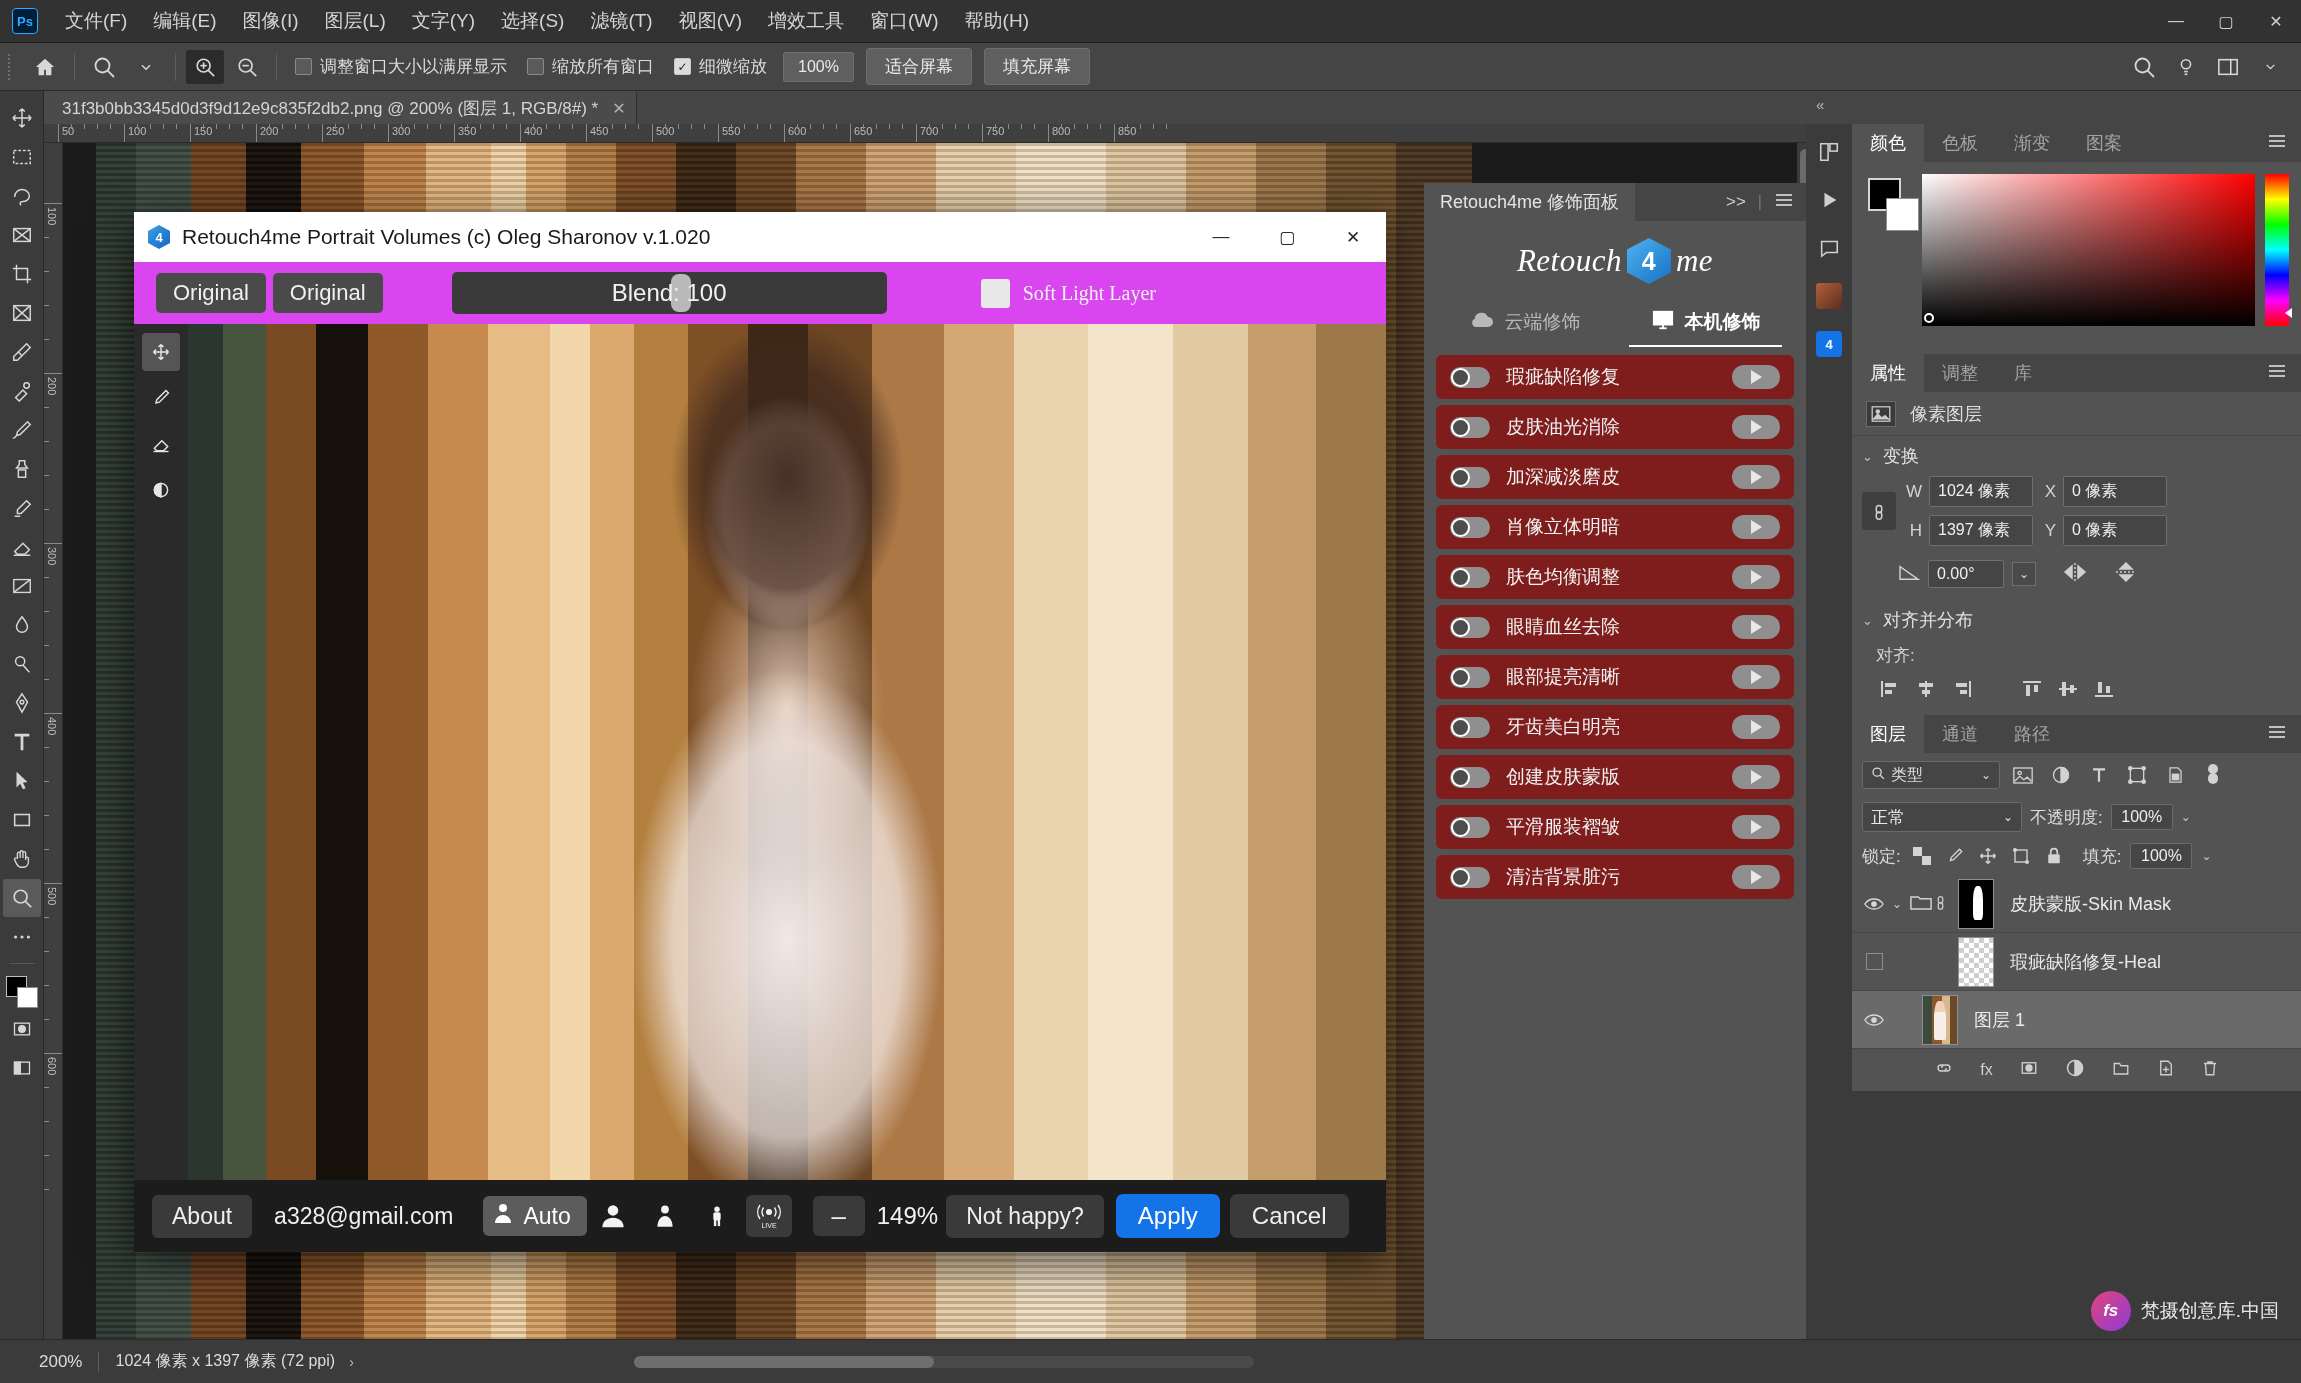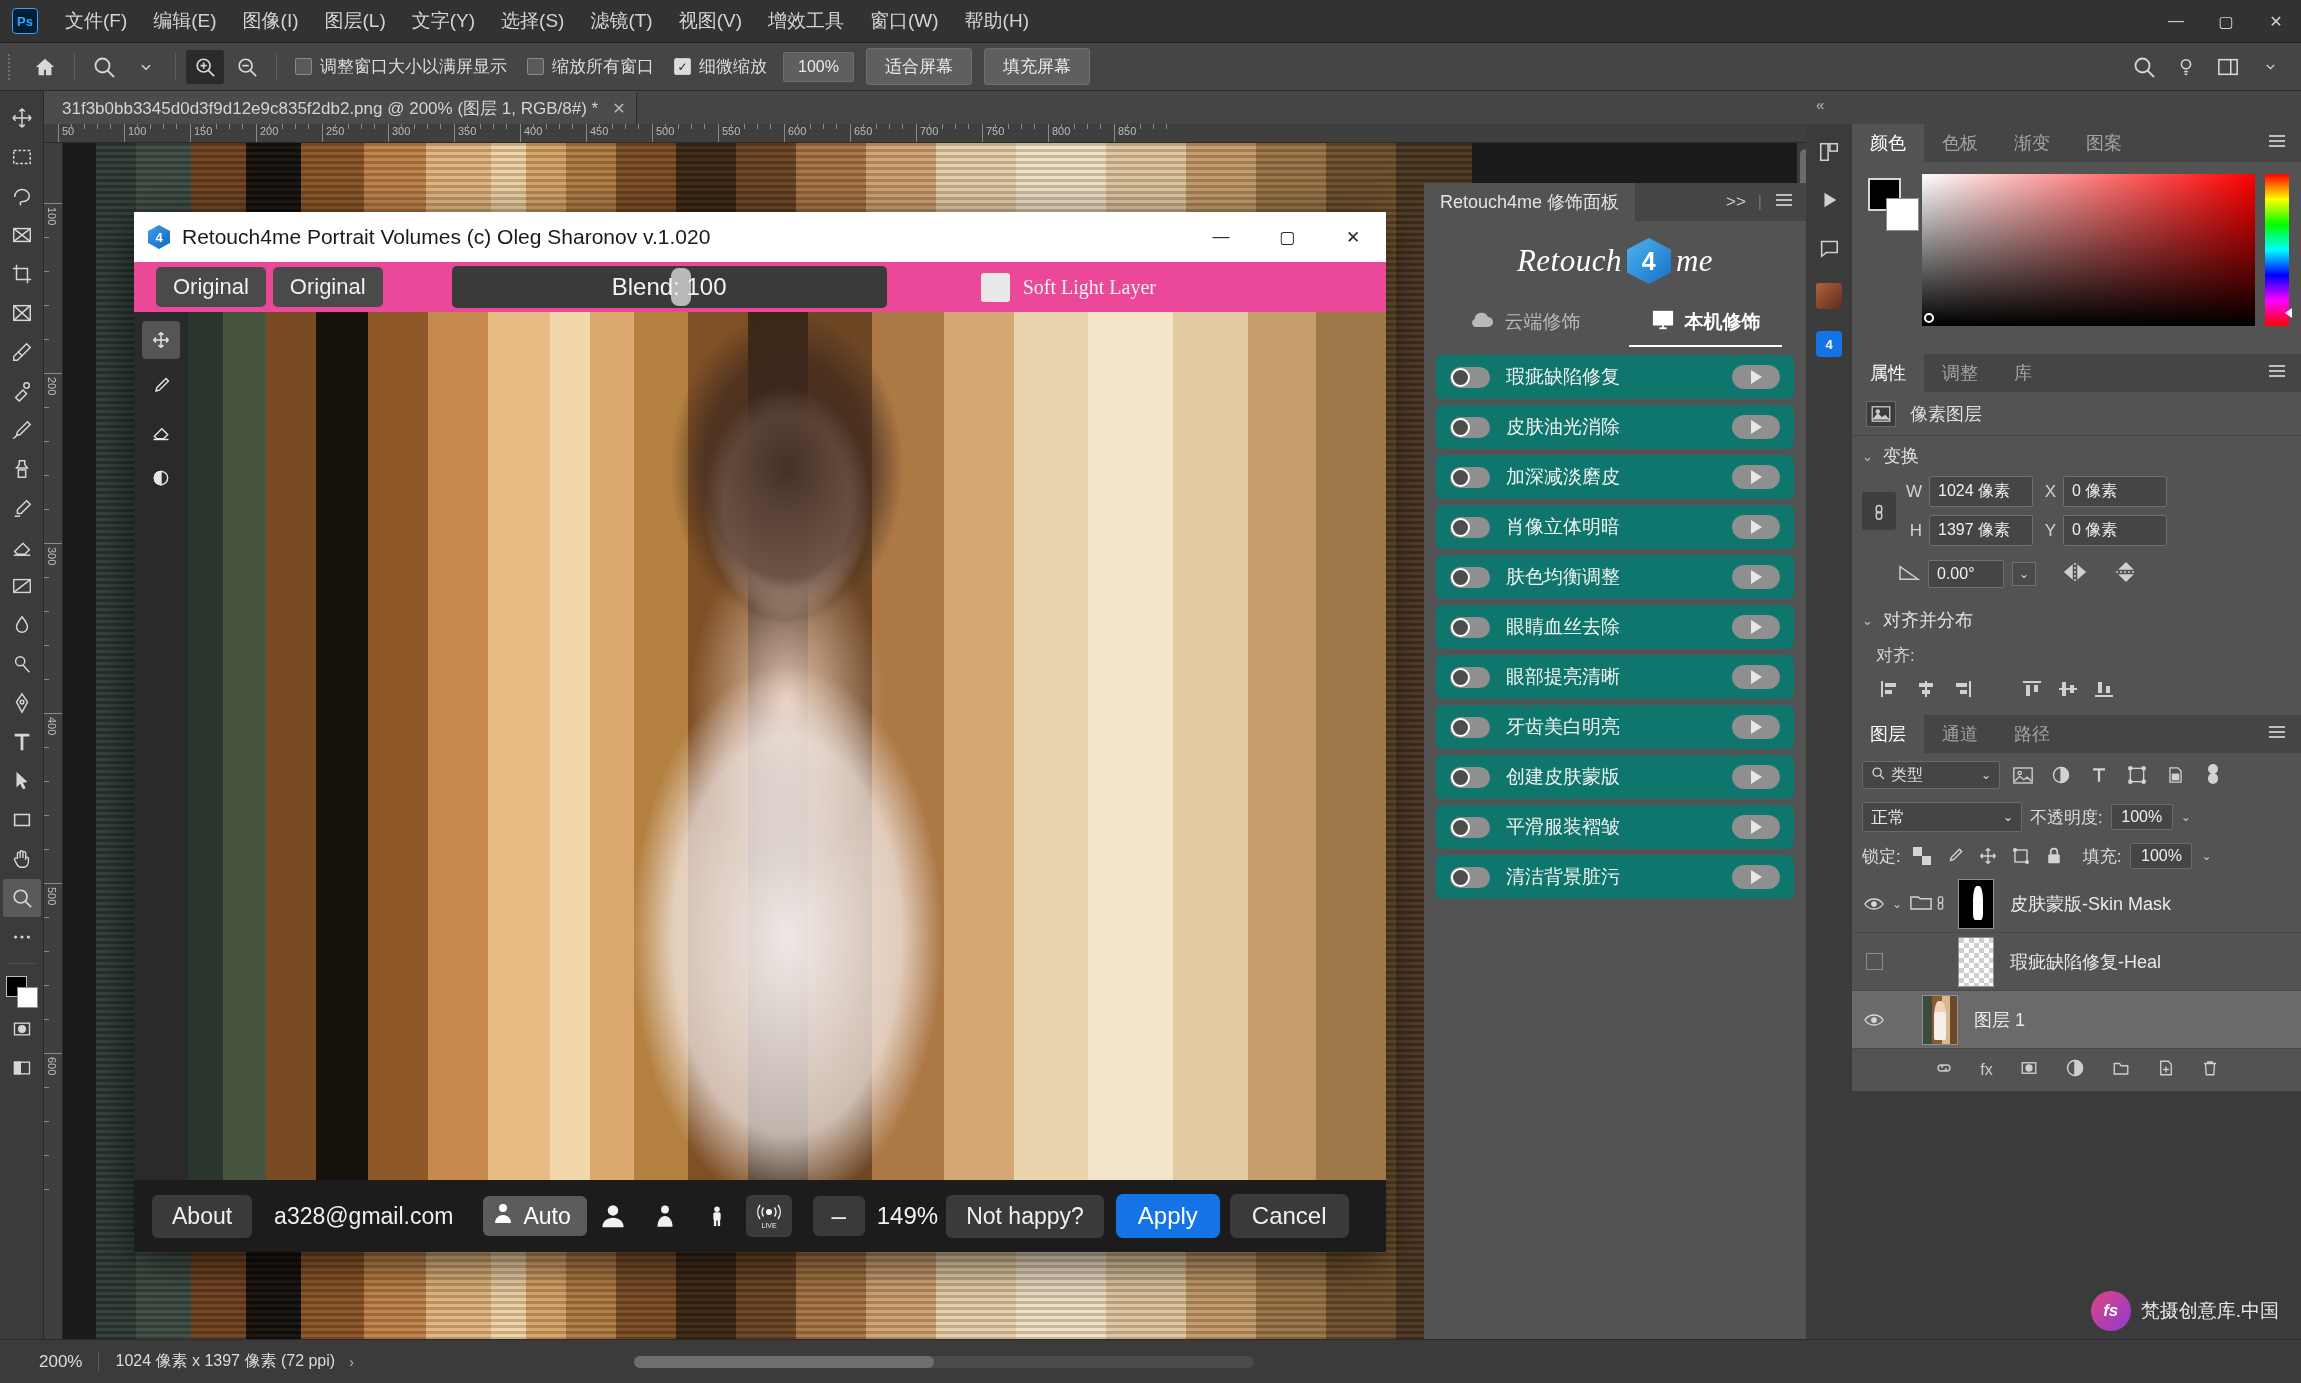--- a/index.html
+++ b/index.html
@@ -172,21 +172,21 @@
     display: flex; align-items: center; justify-content: center;
     color: #fff; font-size: 13px; font-weight: bold;
   }
   .plugin-wc { margin-left: auto; display: flex; }
   .pwbtn {
     width: 66px; height: 50px; display: flex; align-items: center; justify-content: center;
     color: #2a2a2a; font-size: 17px;
   }
 
   .plugin-toolrow {
-    height: 50px; display: flex; align-items: center; padding: 0 22px; background: #ec4899;
+    height: 62px; display: flex; align-items: center; padding: 0 22px; background: #d946ef;
   }
   .pbtn {
     background: #4a4a4a; color: #f0f0f0; font-size: 22px;
     padding: 7px 17px; border-radius: 5px; margin-right: 7px;
   }
   .blend-wrap {
     margin-left: 62px; flex: 0 0 435px; height: 42px; background: #3a3a3a;
     border-radius: 5px; position: relative; display: flex;
     align-items: center; justify-content: center;
   }
@@ -302,21 +302,21 @@
     flex: 1; display: flex; align-items: center; justify-content: center; gap: 10px;
     height: 100%; color: #b9b9b9; font-size: 19px; position: relative;
   }
   .r4m-mode.active { color: #ffffff; font-weight: bold; }
   .r4m-mode.active::after {
     content: ''; position: absolute; left: 8%; right: 8%; bottom: 2px;
     height: 2px; background: #fff;
   }
   .r4m-list { padding: 6px 12px 0 12px; display: flex; flex-direction: column; gap: 6px; }
   .r4m-row {
-    height: 44px; background: #0f766e; border-radius: 6px;
+    height: 44px; background: #7f1d1d; border-radius: 6px;
     display: flex; align-items: center; padding: 0 14px;
   }
   .toggle {
     width: 40px; height: 21px; background: #8f8f8f; border-radius: 11px;
     position: relative; flex: none;
   }
   .toggle::before {
     content: ''; position: absolute; left: 1px; top: 1px; width: 19px; height: 19px;
     border-radius: 50%; background: #4d4d4d; border: 2px solid #ffffff;
     box-sizing: border-box;

